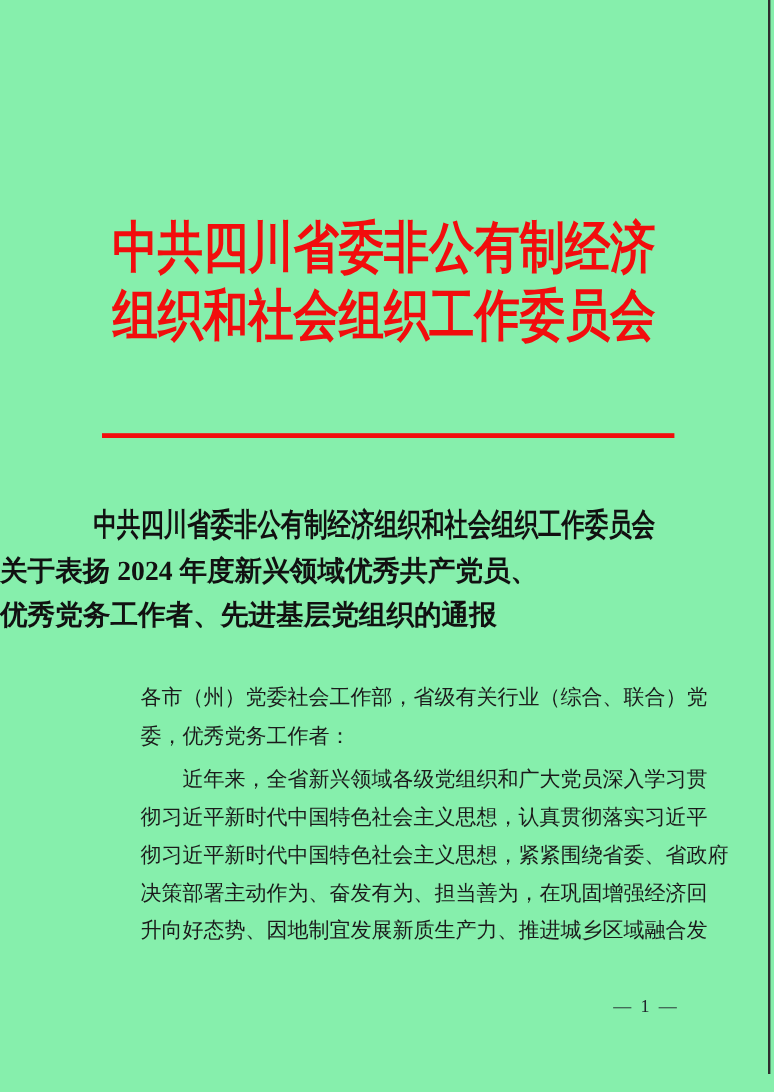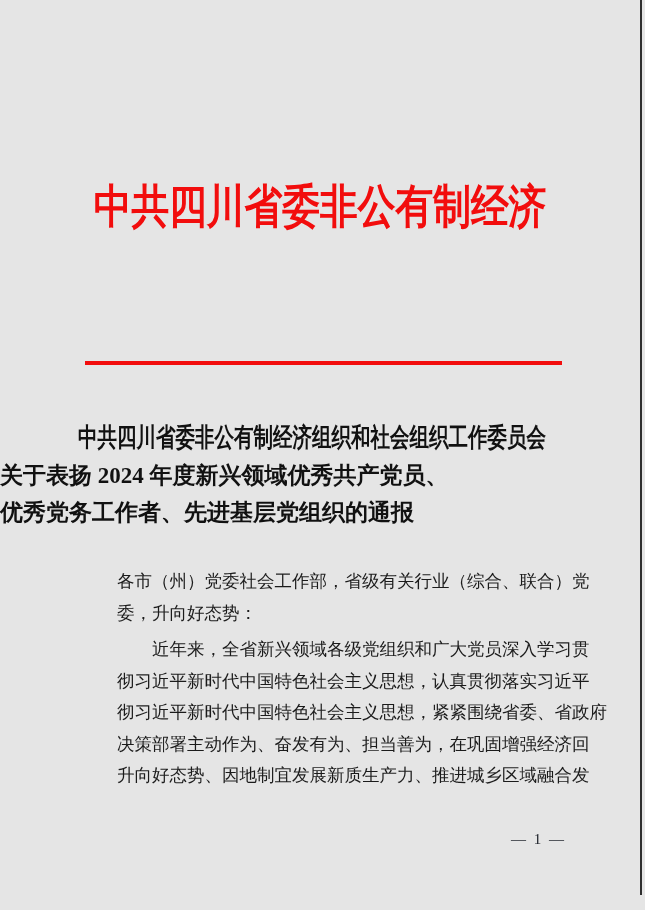--- a/index.html
+++ b/index.html
@@ -6,21 +6,21 @@
   html, body { background: #ffffff; }
   body {
     width: 645px; height: 910px;
     position: relative;
     overflow: hidden;
     font-family: "Liberation Serif", "DejaVu Serif", serif;
     color: #1d1d1d;
   }
   .page {
     position: absolute; inset: 0;
-    background: #e5e5e5;
+    background: #86efac;
   }
 
   
   .scan-edge {
     position: absolute;
     left: 640px; top: 0;
     width: 2px; height: 895px;
     background: #2e2e2e;
   }
 
@@ -109,35 +109,36 @@
     white-space: nowrap;
   }
 </style>
 </head>
 <body>
 
 <div class="page">
 
   <div class="org-title">
     <div><span class="cond">中共四川省委非公有制经济</span></div>
+    <div><span class="cond">组织和社会组织工作委员会</span></div>
   </div>
 
 
   <div class="red-rule"></div>
 
   <div class="notice-title">
     <div class="row"><span class="row1">中共四川省委非公有制经济组织和社会组织工作委员会</span></div>
     <span class="row">关于表扬 2024 年度新兴领域优秀共产党员、</span>
     <span class="row">优秀党务工作者、先进基层党组织的通报</span>
   </div>
 
   <div class="body-text">
     <div class="para1">
       <div class="bline">各市（州）党委社会工作部，省级有关行业（综合、联合）党</div>
-      <div class="bline short">委，升向好态势：</div>
+      <div class="bline short">委，优秀党务工作者：</div>
     </div>
     <div class="para2">
       <div class="bline first">近年来，全省新兴领域各级党组织和广大党员深入学习贯</div>
       <div class="bline">彻习近平新时代中国特色社会主义思想，认真贯彻落实习近平</div>
       <div class="bline">彻习近平新时代中国特色社会主义思想，紧紧围绕省委、省政府</div>
       <div class="bline">决策部署主动作为、奋发有为、担当善为，在巩固增强经济回</div>
       <div class="bline">升向好态势、因地制宜发展新质生产力、推进城乡区域融合发</div>
     </div>
   </div>
 

